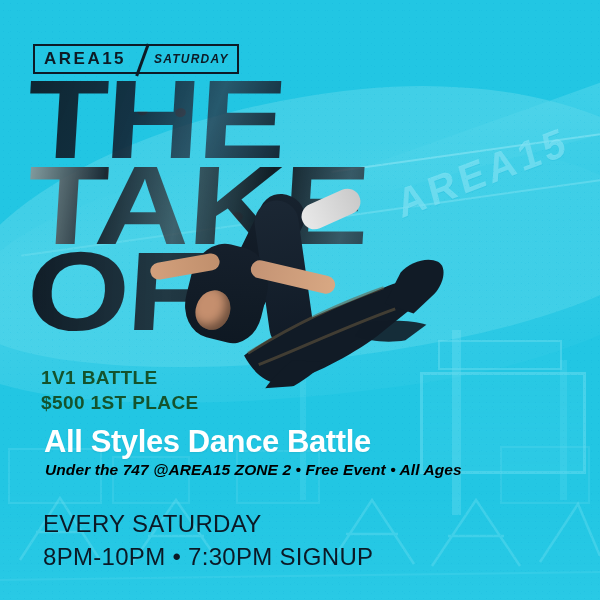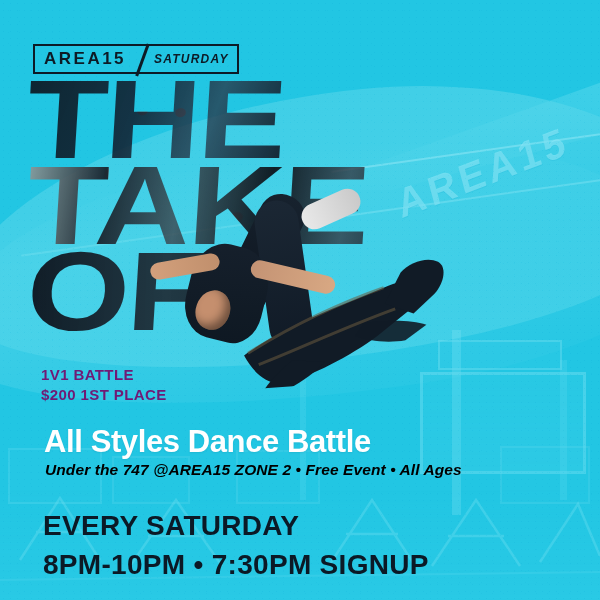--- a/index.html
+++ b/index.html
@@ -162,36 +162,36 @@
 
   
   .plane{
     position:absolute;left:236px;top:262px;width:230px;height:120px;
     transform:rotate(-4deg);
   }
 
   
   .battle{
     position:absolute;left:41px;top:365px;
-    color:#701a75;font-weight:700;font-size:15px;letter-spacing:.4px;
+    color:#14532d;font-weight:700;font-size:19px;letter-spacing:.4px;
     line-height:1.32;
   }
   .headline{
     position:absolute;left:44px;top:424px;
     color:#ffffff;font-weight:700;font-size:31px;letter-spacing:-.4px;
     text-shadow:0 1px 2px rgba(0,60,80,.10);
   }
   .sub{
     position:absolute;left:45px;top:461px;
     color:#000000;font-weight:700;font-style:italic;font-size:15.5px;
     letter-spacing:.1px;
   }
   .every{
     position:absolute;left:43px;top:507px;
-    color:#0b1926;font-weight:700;font-size:28px;letter-spacing:.3px;
+    color:#0b1926;font-weight:400;font-size:24px;letter-spacing:.3px;
     line-height:1.38;
   }
 
   
   .logo{
     position:absolute;left:33px;top:44px;
     display:flex;align-items:stretch;
     border:2.5px solid #0d1b26;
     height:30px;box-sizing:border-box;
   }
@@ -289,21 +289,21 @@
   </svg>
 
   <div class="logo">
     <div class="logo-a">AREA15</div>
     <div class="logo-slash"></div>
     <div class="logo-d">SATURDAY</div>
   </div>
 
   <div class="battle">
     <div>1V1 BATTLE</div>
-    <div>$200 1ST PLACE</div>
+    <div>$500 1ST PLACE</div>
   </div>
 
   <div class="headline">All Styles Dance Battle</div>
 
   <div class="sub">Under the 747 @AREA15 ZONE 2 • Free Event • All Ages</div>
 
   <div class="every">
     <div>EVERY SATURDAY</div>
     <div>8PM-10PM • 7:30PM SIGNUP</div>
   </div>

